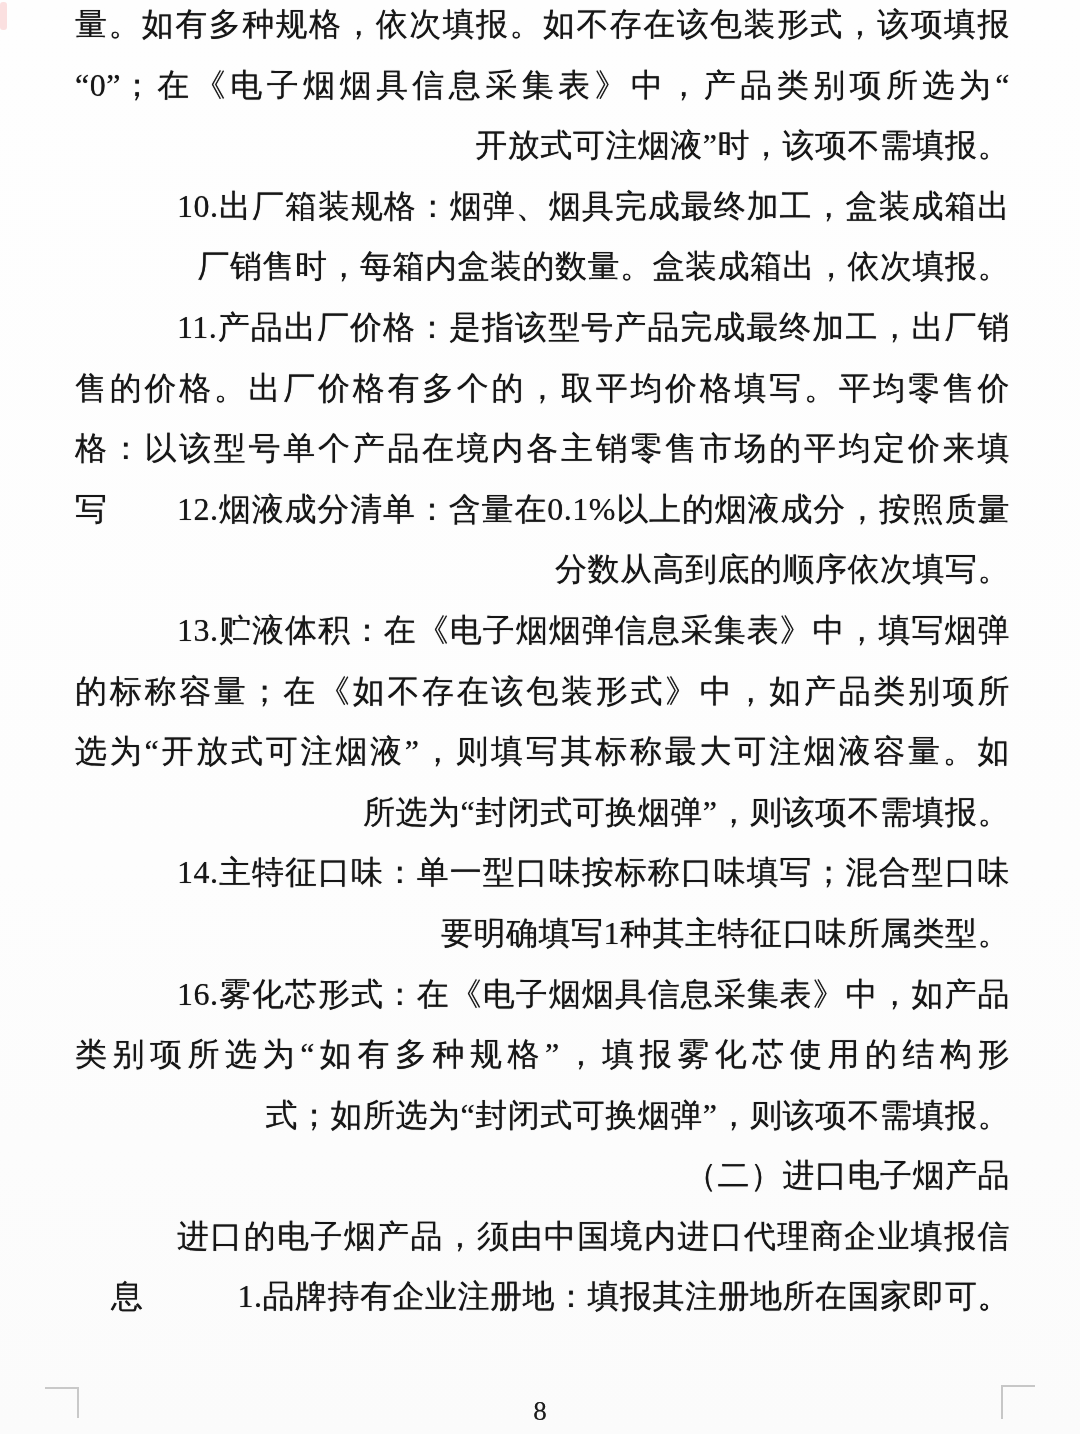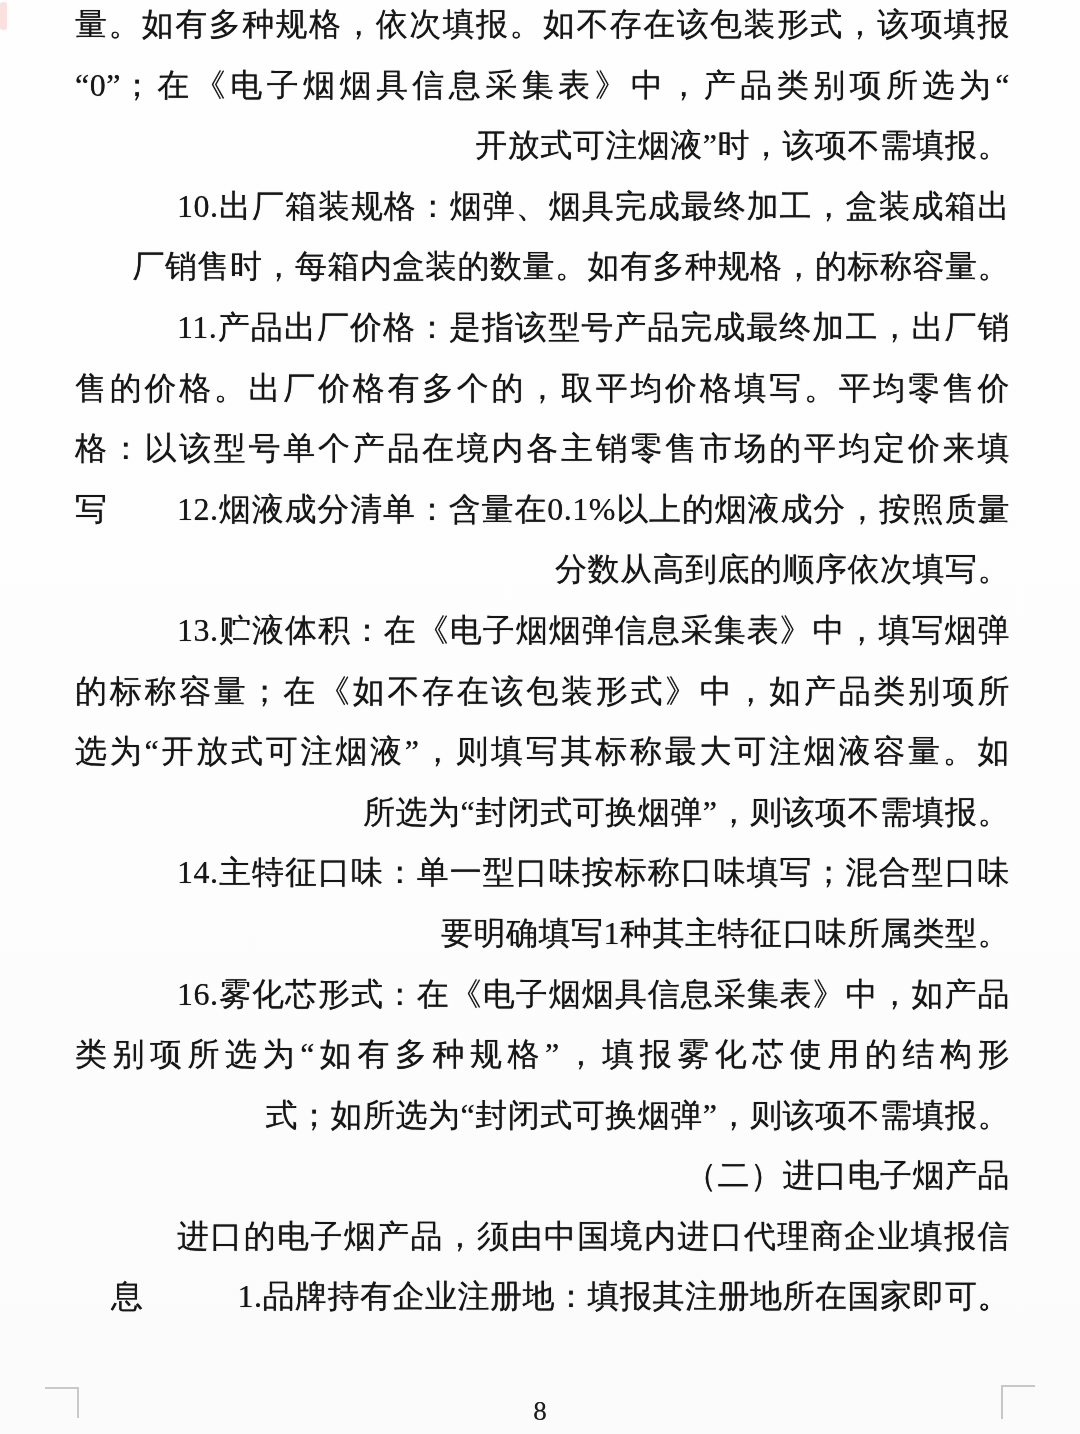--- a/index.html
+++ b/index.html
@@ -86,21 +86,21 @@
 
 <div class="page">
   <div class="smudge"></div>
 
   <div class="text-flow">
 
   <div class="line fill">量。如有多种规格，依次填报。如不存在该包装形式，该项填报</div>
       <div class="line fill">“0”；在《电子烟烟具信息采集表》中，产品类别项所选为“</div>
       <div class="line">开放式可注烟液”时，该项不需填报。</div>
       <div class="line fill indent">10.出厂箱装规格：烟弹、烟具完成最终加工，盒装成箱出</div>
-      <div class="line">厂销售时，每箱内盒装的数量。如有多种规格，的标称容量。</div>
+      <div class="line">厂销售时，每箱内盒装的数量。盒装成箱出，依次填报。</div>
       <div class="line fill indent">11.产品出厂价格：是指该型号产品完成最终加工，出厂销</div>
       <div class="line fill">售的价格。出厂价格有多个的，取平均价格填写。平均零售价</div>
       <div class="line fill">格：以该型号单个产品在境内各主销零售市场的平均定价来填写。</div>
       <div class="line fill indent">12.烟液成分清单：含量在0.1%以上的烟液成分，按照质量</div>
       <div class="line">分数从高到底的顺序依次填写。</div>
       <div class="line fill indent">13.贮液体积：在《电子烟烟弹信息采集表》中，填写烟弹</div>
       <div class="line fill">的标称容量；在《如不存在该包装形式》中，如产品类别项所</div>
       <div class="line fill">选为“开放式可注烟液”，则填写其标称最大可注烟液容量。如</div>
       <div class="line">所选为“封闭式可换烟弹”，则该项不需填报。</div>
       <div class="line fill indent">14.主特征口味：单一型口味按标称口味填写；混合型口味</div>

